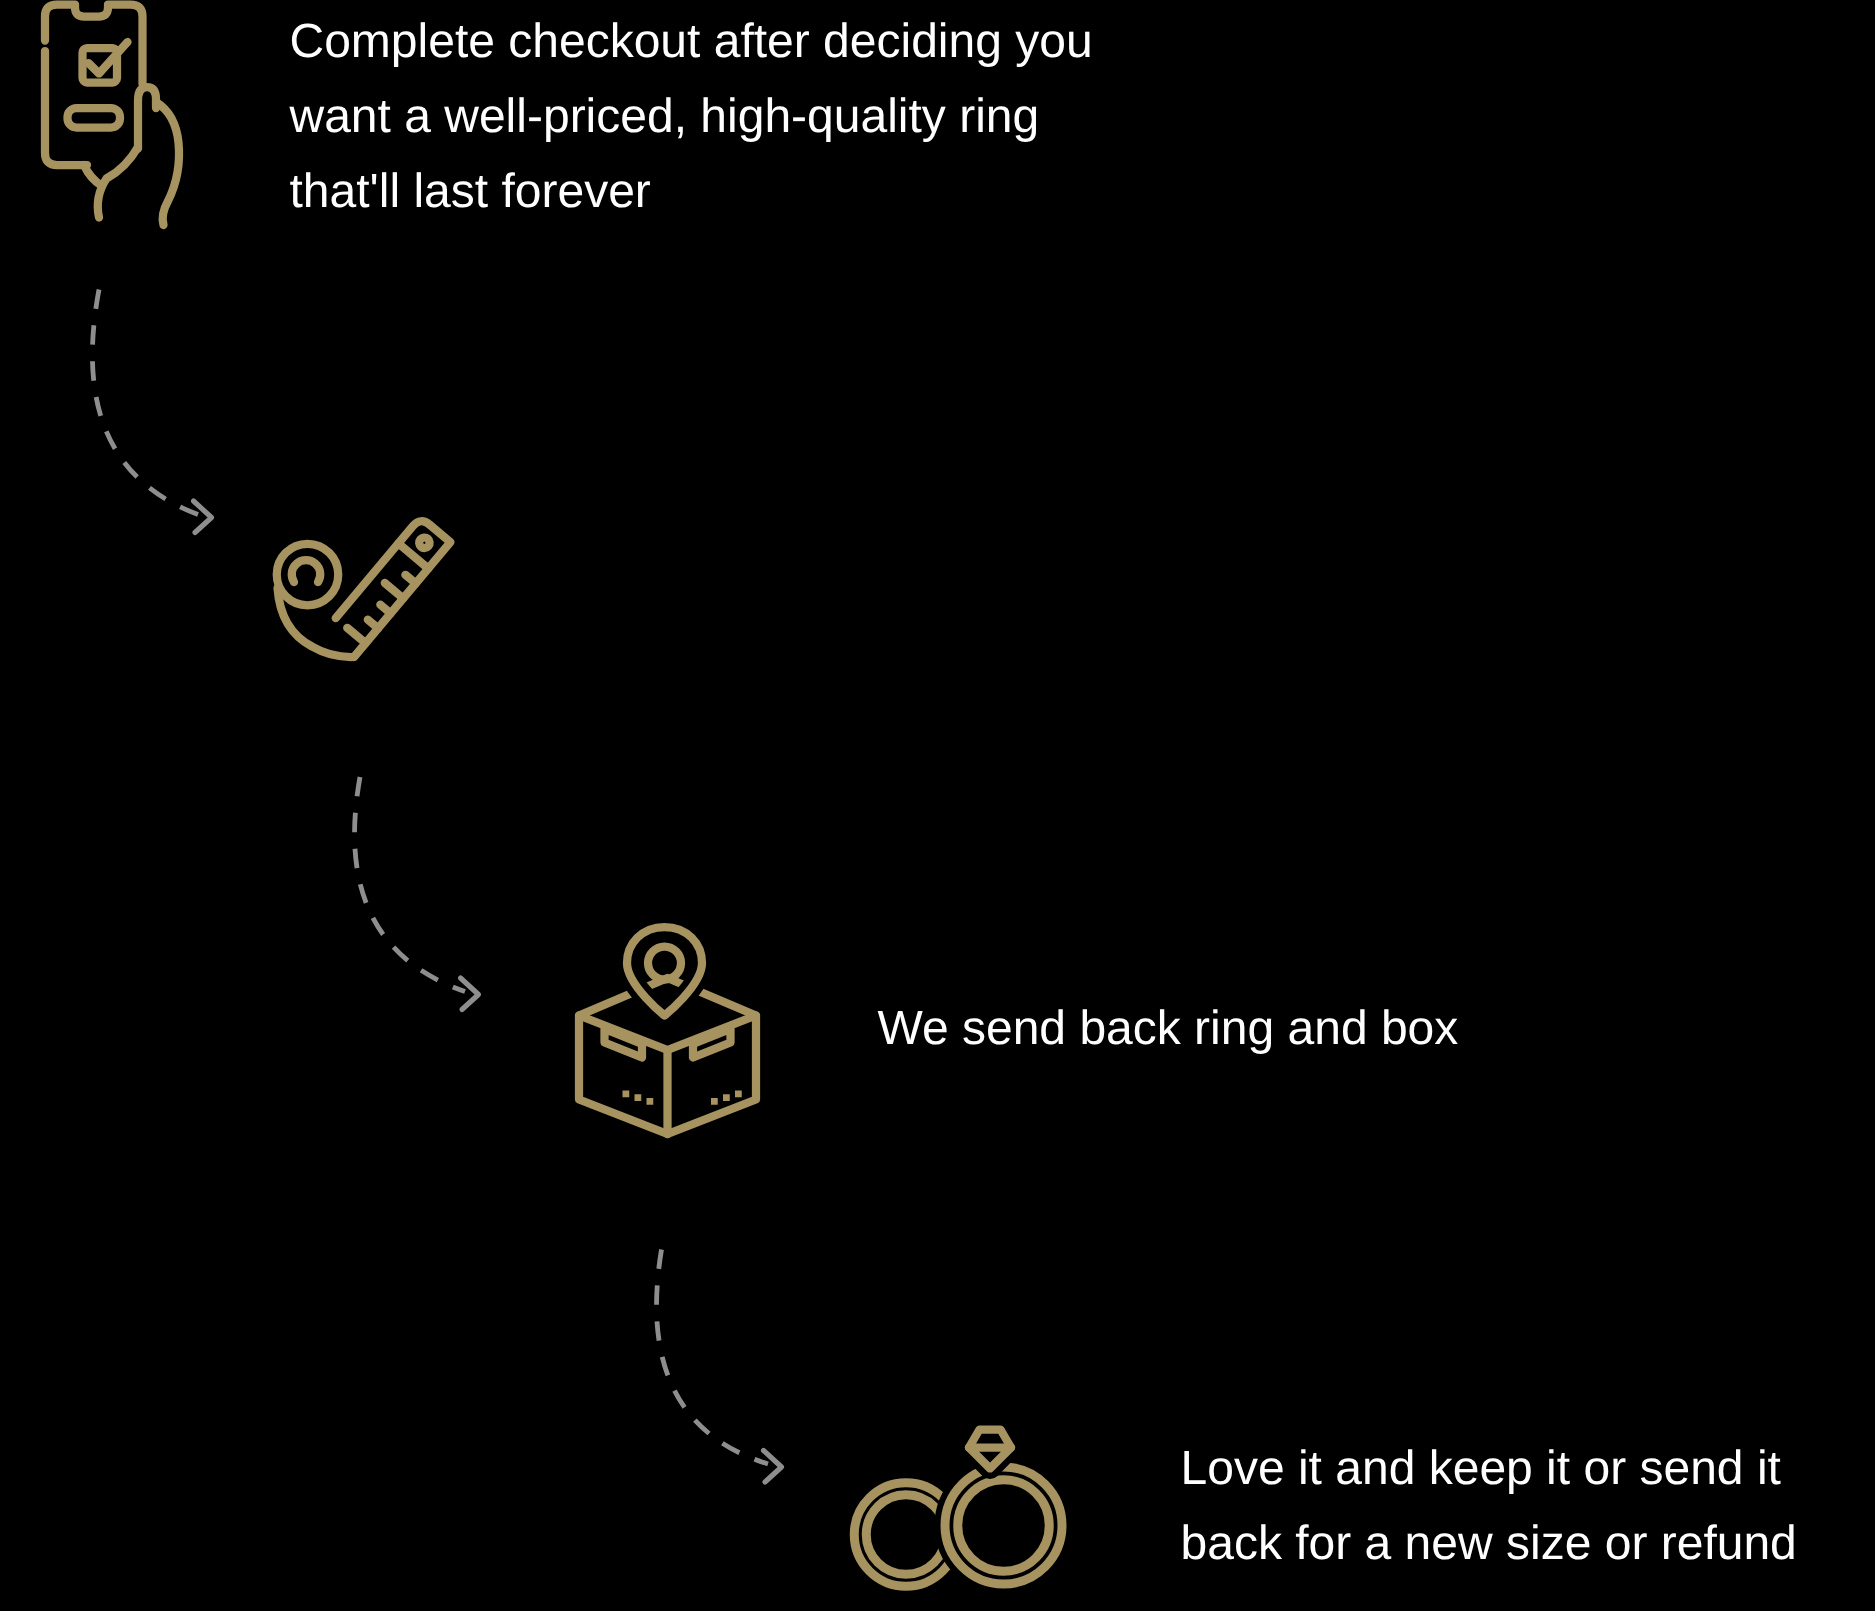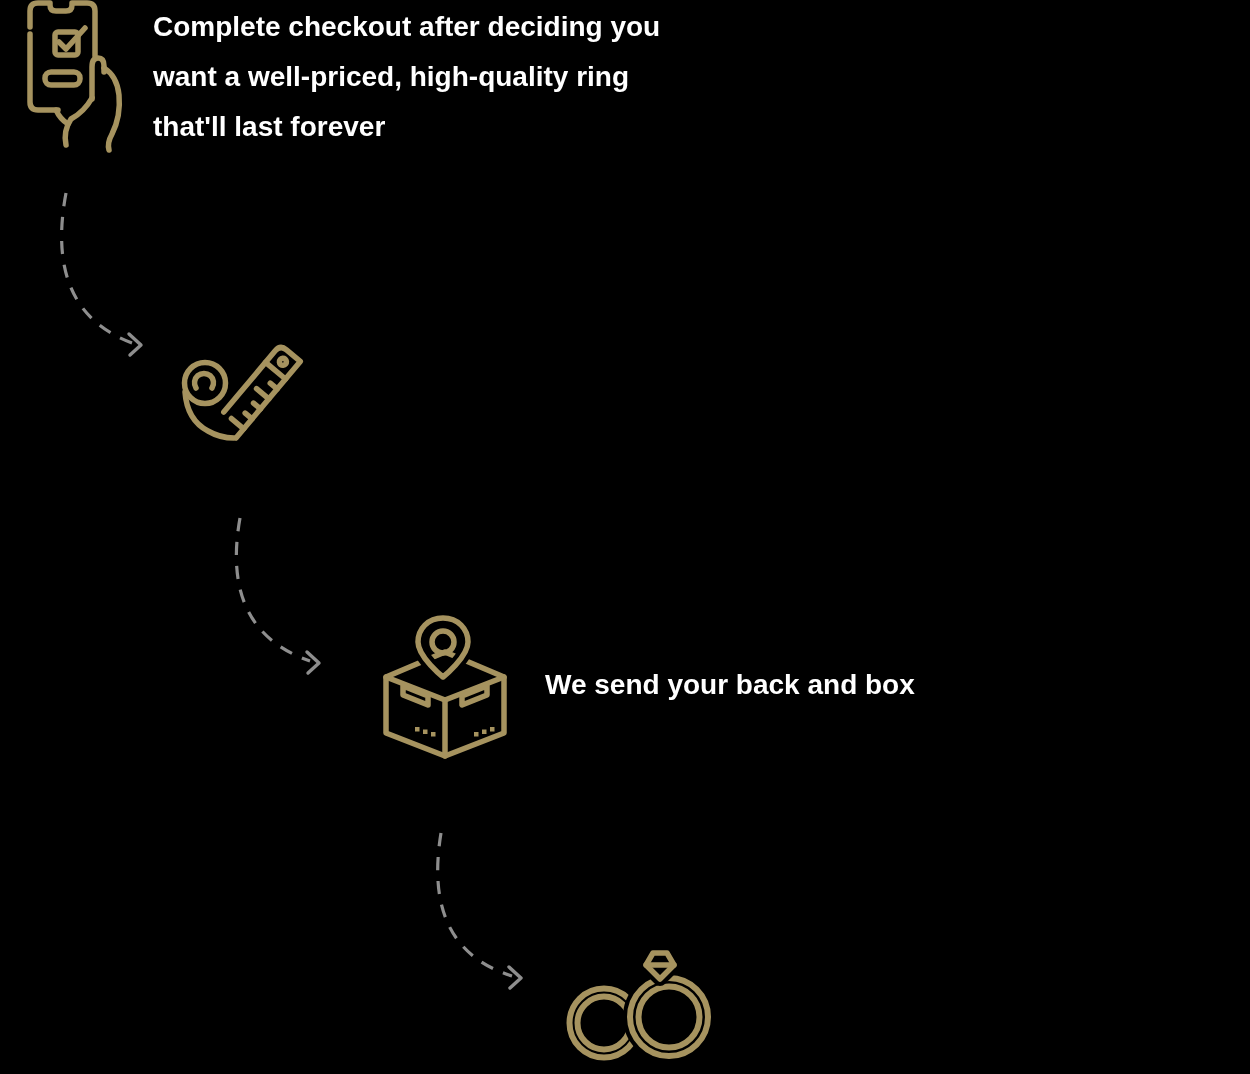--- a/index.html
+++ b/index.html
@@ -13,25 +13,26 @@
     position:relative;
     width:1250px;height:1074px;
     background:var(--bg);
     overflow:hidden;
     font-family:"Liberation Sans", sans-serif;
   }
   .scene{position:absolute;left:0;top:0;}
   .step-text{
     position:absolute;
     color:var(--text);
-    font-size:28px;
+    font-size:32px;
     line-height:50px;
-    font-weight:700;
+    font-weight:400;
     white-space:pre-line;
     letter-spacing:0px;
+    margin-left:40px;
   }
   .t1{left:153px;top:2px;}
   .t2{left:351px;top:330px;}
   .t3{left:545px;top:660px;}
   .t4{left:747px;top:953px;}
   
   .sg{stroke:var(--gold);fill:none;stroke-width:5.5;stroke-linecap:round;stroke-linejoin:round;}
   .sg6{stroke:var(--gold);fill:none;stroke-width:6;stroke-linecap:round;stroke-linejoin:round;}
   .halo{stroke:var(--bg);fill:none;stroke-width:14;stroke-linecap:round;stroke-linejoin:round;}
   .fg{fill:var(--gold);stroke:none;}
@@ -126,15 +127,17 @@
 
       <path class="halo" d="M653,953 H667 L674,965 L660,979 L646,965 Z"></path>
       <path class="sg" d="M653,953 H667 L674,965 L660,979 L646,965 Z"></path>
       <path class="sg" d="M646,965 H674"></path>
     </g>
   </svg>
 
   <div class="step-text t1">Complete checkout after deciding you
 want a well-priced, high-quality ring
 that'll last forever</div>
-  <div class="step-text t3">We send your back and box</div>
+  <div class="step-text t3">We send back ring and box</div>
+  <div class="step-text t4">Love it and keep it or send it
+back for a new size or refund</div>
 
 </div>
 
 </body></html>

